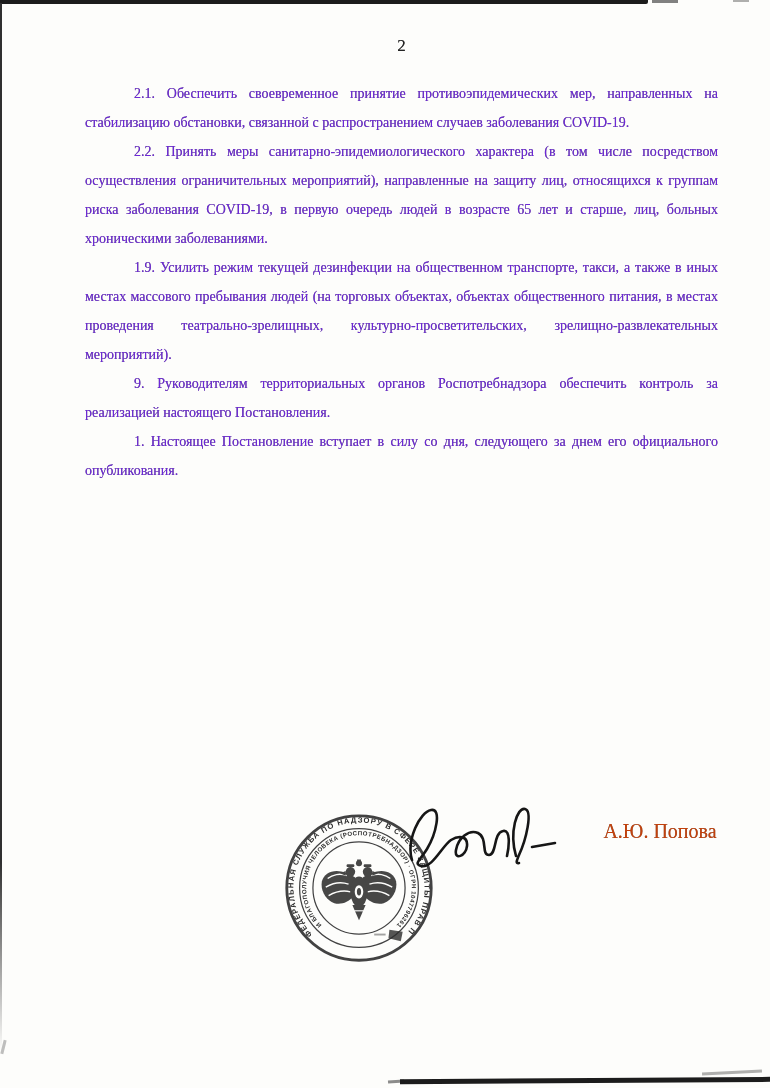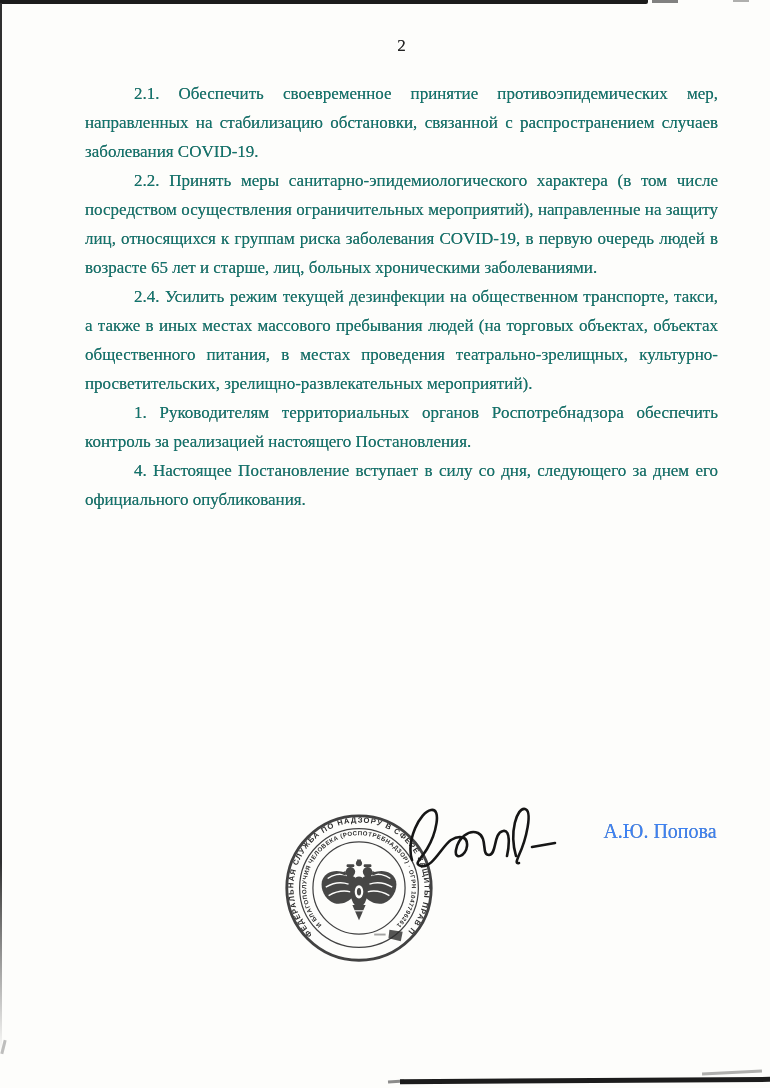--- a/index.html
+++ b/index.html
@@ -25,33 +25,33 @@
   
   .page-number{
     position:absolute;left:85px;top:36px;width:633px;
     text-align:center;font-size:17px;color:#242424;
     text-shadow:0 0 .5px rgba(0,0,0,.55);
   }
 
   
   .body-text{
     position:absolute;left:85px;top:79px;width:633px;
-    font-size:17px;line-height:29px;color:#0f766e;
+    font-size:14px;line-height:29px;color:#6d28d9;
     text-align:justify;text-justify:inter-word;
     text-shadow:0 0 .6px rgba(20,20,20,.6);
   }
   .body-text p{margin:0;text-indent:49px;}
 
   
   .seal{position:absolute;left:283px;top:812px;width:152px;height:152px;}
   .seal svg{display:block;width:100%;height:100%;}
   .sig{position:absolute;left:398px;top:798px;width:160px;height:90px;}
   .signatory{
     position:absolute;left:560px;top:820px;width:200px;
-    text-align:center;font-size:20px;color:#3b82f6;
+    text-align:center;font-size:20px;color:#c2410c;
     text-shadow:0 0 .5px rgba(0,0,0,.5);white-space:nowrap;
   }
 
   .seal-ring-text{font-family:"Liberation Sans", sans-serif;font-weight:bold;fill:#2e2e2e;}
 </style>
 </head>
 <body>
 
 <div class="page">
 
@@ -62,23 +62,23 @@
   <div class="edge edge-bottom"></div>
   <div class="edge edge-bottom-taper"></div>
   <div class="edge edge-bottom-ghost"></div>
   <div class="edge speck"></div>
 
   <div class="page-number">2</div>
 
   <div class="body-text">
     <p>2.1. Обеспечить своевременное принятие противоэпидемических мер, направленных на стабилизацию обстановки, связанной с распространением случаев заболевания COVID-19.</p>
     <p>2.2. Принять меры санитарно-эпидемиологического характера (в том числе посредством осуществления ограничительных мероприятий), направленные на защиту лиц, относящихся к группам риска заболевания COVID-19, в первую очередь людей в возрасте 65 лет и старше, лиц, больных хроническими заболеваниями.</p>
-    <p>2.4. Усилить режим текущей дезинфекции на общественном транспорте, такси, а также в иных местах массового пребывания людей (на торговых объектах, объектах общественного питания, в местах проведения театрально-зрелищных, культурно-просветительских, зрелищно-развлекательных мероприятий).</p>
-    <p>1. Руководителям территориальных органов Роспотребнадзора обеспечить контроль за реализацией настоящего Постановления.</p>
-    <p>4. Настоящее Постановление вступает в силу со дня, следующего за днем его официального опубликования.</p>
+    <p>1.9. Усилить режим текущей дезинфекции на общественном транспорте, такси, а также в иных местах массового пребывания людей (на торговых объектах, объектах общественного питания, в местах проведения театрально-зрелищных, культурно-просветительских, зрелищно-развлекательных мероприятий).</p>
+    <p>9. Руководителям территориальных органов Роспотребнадзора обеспечить контроль за реализацией настоящего Постановления.</p>
+    <p>1. Настоящее Постановление вступает в силу со дня, следующего за днем его официального опубликования.</p>
   </div>
 
   <div class="seal">
     <svg viewBox="0 0 160 160">
       <g stroke="#2e2e2e" fill="none" opacity="0.9">
         <circle cx="80" cy="80" r="76" stroke-width="3"></circle>
         <circle cx="80" cy="80" r="62.5" stroke-width="1.3"></circle>
         <circle cx="80" cy="80" r="48.5" stroke-width="1.3"></circle>
       </g>
       <defs>

